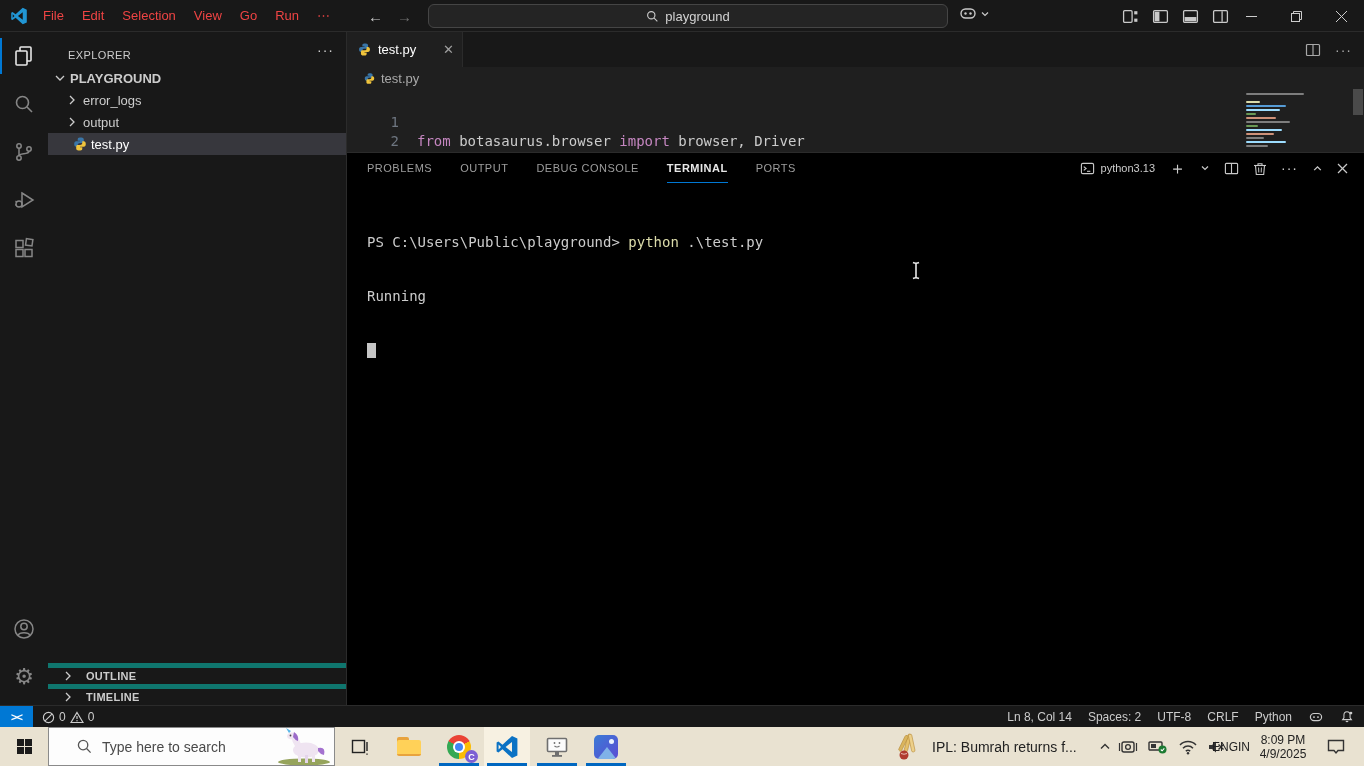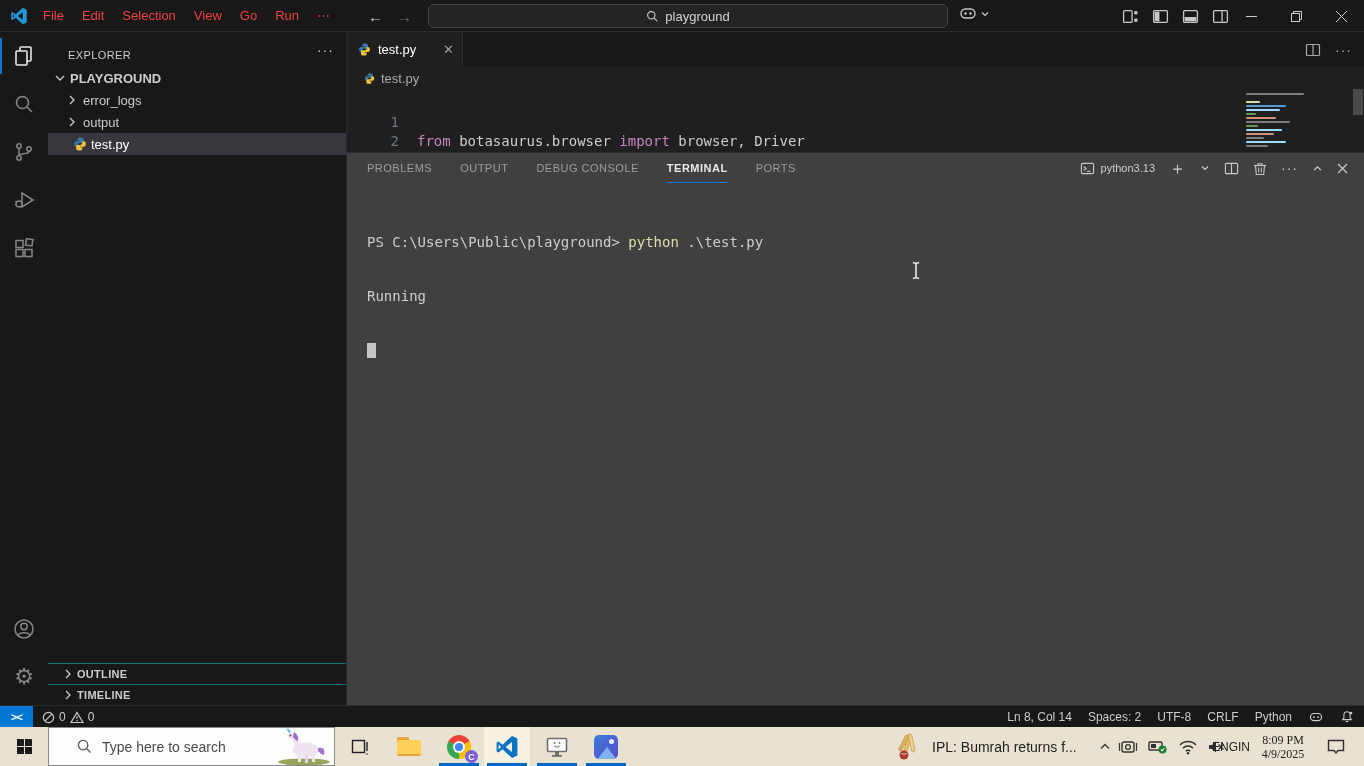--- a/index.html
+++ b/index.html
@@ -36,42 +36,42 @@
   .sidebar { position:absolute; left:48px; top:0; width:299px; height:673px; background:#181818; border-right:1px solid #2b2b2b; }
   .sb-header { height:35px; display:flex; align-items:center; justify-content:space-between; padding:0 12px 0 20px; }
   .sb-title { font-size:11px; letter-spacing:.4px; color:#cccccc;margin-top:11px; }
   .sb-dots { color:#cccccc; font-size:14px; letter-spacing:1px; }
   .tree-row { height:22px; display:flex; align-items:center; font-size:13px; color:#cccccc; }
   .tree-row.root { font-weight:bold; padding-left:4px; gap:2px; }
   .tree-row.child { padding-left:16px; gap:3px; }
   .tree-row.selected { background:#37373d; color:#ffffff; }
   .tree-icon { width:16px; height:16px; flex:0 0 16px; }
   .sb-sections { position:absolute; left:0; bottom:0; width:100%; }
-  .sb-section { height:21px; border-top:1px solid #0f766e; display:flex; align-items:center; gap:1px; padding-left:12px; font-size:11px; font-weight:bold; letter-spacing:.3px; color:#cccccc; }
+  .sb-section { height:21px; border-top:5px solid #0f766e; display:flex; align-items:center; gap:10px; padding-left:12px; font-size:11px; font-weight:bold; letter-spacing:.3px; color:#cccccc; }
 
   
   .editorgroup { position:absolute; left:347px; top:0; width:1017px; height:673px; background:#1f1f1f; }
   .tabbar { position:absolute; left:0; top:0; width:100%; height:35px; background:#181818; display:flex; }
   .tab { width:116px; height:35px; background:#1f1f1f; border-right:1px solid #2b2b2b; display:flex; align-items:center; gap:6px; padding:0 8px 0 10px; font-size:13px; color:#ffffff; }
   .tab-close { margin-left:auto; color:#a0a0a0; font-size:13px; }
   .tab-actions { position:absolute; right:12px; top:0; height:35px; display:flex; align-items:center; gap:14px; }
   .breadcrumb { position:absolute; left:0; top:35px; width:100%; height:22px; display:flex; align-items:center; gap:5px; padding-left:16px; font-size:13px; color:#a9a9a9; }
   .codearea { position:absolute; left:0; top:57px; width:100%; height:96px; font-family:"DejaVu Sans Mono", monospace; font-size:14px; }
   .code-line { position:absolute; left:0; height:19px; line-height:19px; white-space:pre; }
   .gutter { position:absolute; left:0; width:52px; text-align:right; color:#6e7681; }
   .code-text { position:absolute; left:70px; color:#cccccc; }
   .tok-kw { color:#c586c0; }
   .tok-plain { color:#cccccc; }
   .tok-dec { color:#dcdcaa; }
   .minimap { position:absolute; right:26px; top:4px; width:92px; height:58px; overflow:hidden; }
   .mm-r { height:2px; margin-bottom:2px; border-radius:1px; }
   .edt-scrollbar { position:absolute; right:1px; top:0; width:10px; height:26px; background:#4a4a4a; }
 
   
-  .panel { position:absolute; left:347px; top:120px; width:1017px; height:553px; background:#404040; border-top:1px solid #2b2b2b; }
+  .panel { position:absolute; left:347px; top:120px; width:1017px; height:553px; background:#000000; border-top:1px solid #2b2b2b; }
   .panel-tabs { position:absolute; left:20px; top:0; height:30px; display:flex; gap:28px; align-items:center; }
   .ptab { font-size:11px; letter-spacing:.5px; color:#9d9d9d; height:30px; line-height:30px; }
   .ptab.active { color:#e7e7e7; border-bottom:1px solid #0078d4;font-weight:bold; }
   .panel-actions { position:absolute; right:16px; top:0; height:30px; display:flex; align-items:center; gap:14px; color:#cccccc; }
   .pa-shell { display:flex; align-items:center; gap:6px; font-size:11px; }
   .pa-glyph { font-size:14px; color:#cccccc; }
   .term { position:absolute; left:20px; top:44px; font-family:"DejaVu Sans Mono", monospace; font-size:14px; line-height:18px; color:#cccccc; white-space:pre; }
   .t-cmd { color:#dcdcaa; }
   .t-cursor { display:inline-block; width:9px; height:15px; background:#c6c6c6; vertical-align:text-bottom; }
   .mouse-ibeam { position:absolute; left:563px; top:108px; }
@@ -102,21 +102,21 @@
   .photos-tile .mt { position:absolute; bottom:-2px; left:2px; width:0; height:0; border-left:11px solid transparent; border-right:11px solid transparent; border-bottom:14px solid #7fb2e8; }
   .photos-tile .sun { position:absolute; right:4px; top:4px; width:5px; height:5px; border-radius:50%; background:#eaf2ff; }
   .folder-ic { position:relative; width:24px; height:19px; }
   .folder-ic .bk { position:absolute; left:0; top:0; width:12px; height:5px; background:#e8a33d; border-radius:2px 2px 0 0; }
   .folder-ic .bd { position:absolute; left:0; top:3px; width:24px; height:16px; background:#ffd158; border-radius:2px; border-bottom:2px solid #e8a33d; }
   .tk-news { position:absolute; left:896px; top:0; height:39px; display:flex; align-items:center; gap:10px; }
   .tk-news-text { font-size:14px; color:#222; }
   .tk-chevron { position:absolute; left:1094px; top:0; height:39px; width:22px; display:flex; align-items:center; justify-content:center; color:#333; font-size:13px; }
   .tray { position:absolute; left:1118px; top:0; height:39px; display:flex; align-items:center; gap:9px; }
   .tk-lang { position:absolute; left:1210px; top:0; width:40px; height:39px; display:flex; align-items:center; justify-content:flex-end; font-size:12px; line-height:14px; color:#222; }
-  .tk-clock { position:absolute; left:1250px; top:0; width:66px; height:39px; display:flex; flex-direction:column; align-items:center; justify-content:center; font-size:12px; line-height:14px; color:#222;font-family:Liberation Serif, serif; }
+  .tk-clock { position:absolute; left:1250px; top:0; width:66px; height:39px; display:flex; flex-direction:column; align-items:center; justify-content:center; font-size:12px; line-height:14px; color:#222; }
   .tk-action { position:absolute; right:8px; top:0; width:40px; height:39px; display:flex; align-items:center; justify-content:center; }
 </style>
 </head>
 <body>
 
 <div id="screen">
 
   <div class="titlebar">
     <svg class="tb-logo" viewBox="0 0 24 24">
       <path fill="#2196d4" d="M17 1 7.5 9.7 3.4 6.6 1.6 7.5v9l1.8.9 4.1-3.1L17 23l5.4-2.5v-17L17 1zM17 6.9v10.2L10.6 12 17 6.9zM3.6 9.6 6 12l-2.4 2.4V9.6z"></path>

